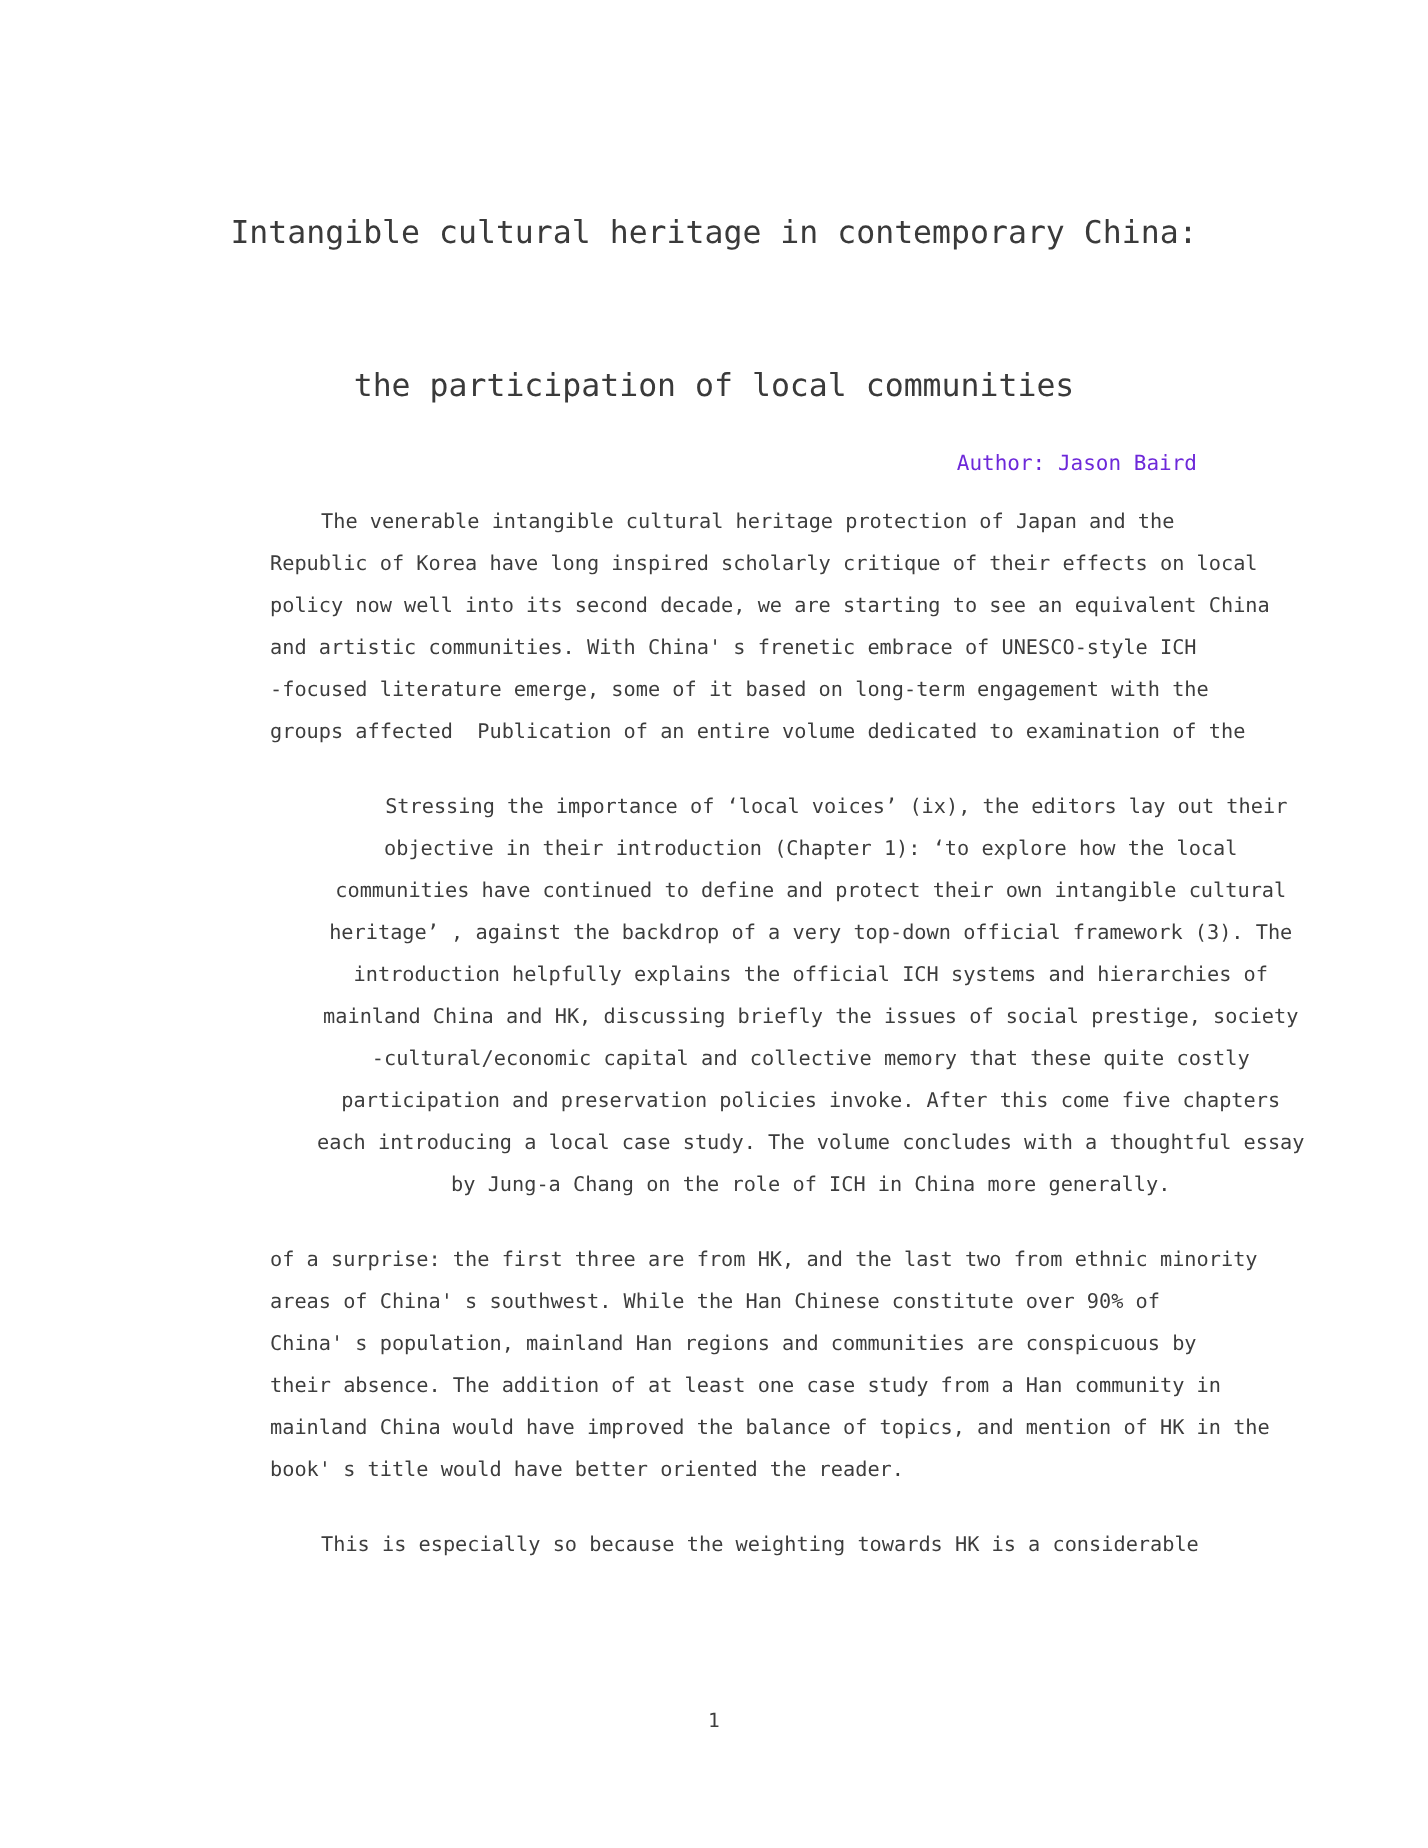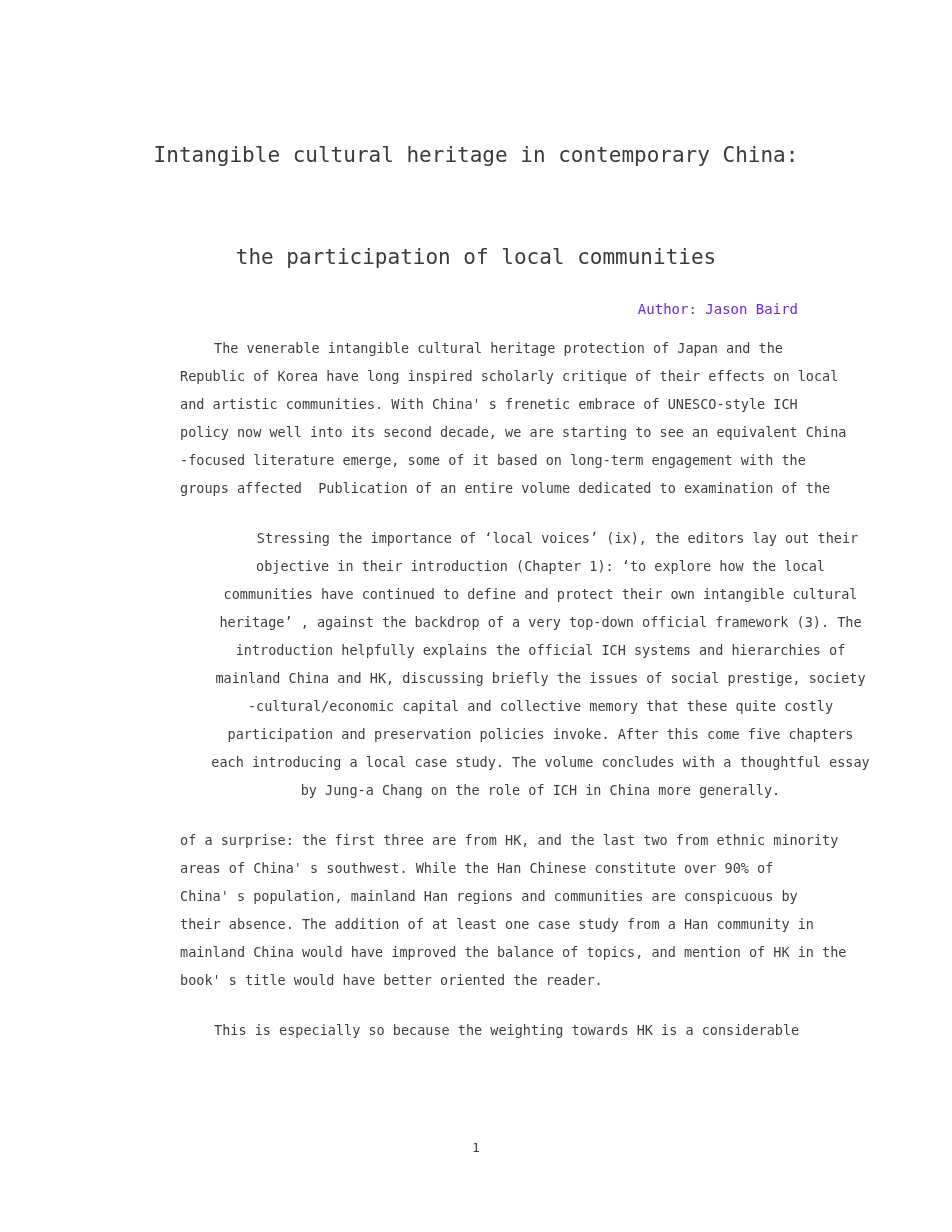--- a/index.html
+++ b/index.html
@@ -72,22 +72,22 @@
   <div class="doc-title line1">Intangible cultural heritage in contemporary China:</div>
   <div class="doc-title line2">the participation of local communities</div>
 
   <div class="author-line">Author: Jason Baird</div>
 
   <div class="body-text">
 
     <div class="paragraph">
       <div class="line first">The venerable intangible cultural heritage protection of Japan and the</div>
       <div class="line">Republic of Korea have long inspired scholarly critique of their effects on local</div>
+      <div class="line">policy now well into its second decade, we are starting to see an equivalent China</div>
       <div class="line">and artistic communities. With China' s frenetic embrace of UNESCO-style ICH</div>
-      <div class="line">policy now well into its second decade, we are starting to see an equivalent China</div>
       <div class="line">-focused literature emerge, some of it based on long-term engagement with the</div>
       <div class="line">groups affected  Publication of an entire volume dedicated to examination of the</div>
     </div>
 
     <div class="paragraph shifted">
       <div class="line first">Stressing the importance of ‘local voices’ (ix), the editors lay out their</div>
       <div class="line">objective in their introduction (Chapter 1): ‘to explore how the local</div>
       <div class="line">communities have continued to define and protect their own intangible cultural</div>
       <div class="line">heritage’ , against the backdrop of a very top-down official framework (3). The</div>
       <div class="line">introduction helpfully explains the official ICH systems and hierarchies of</div>

